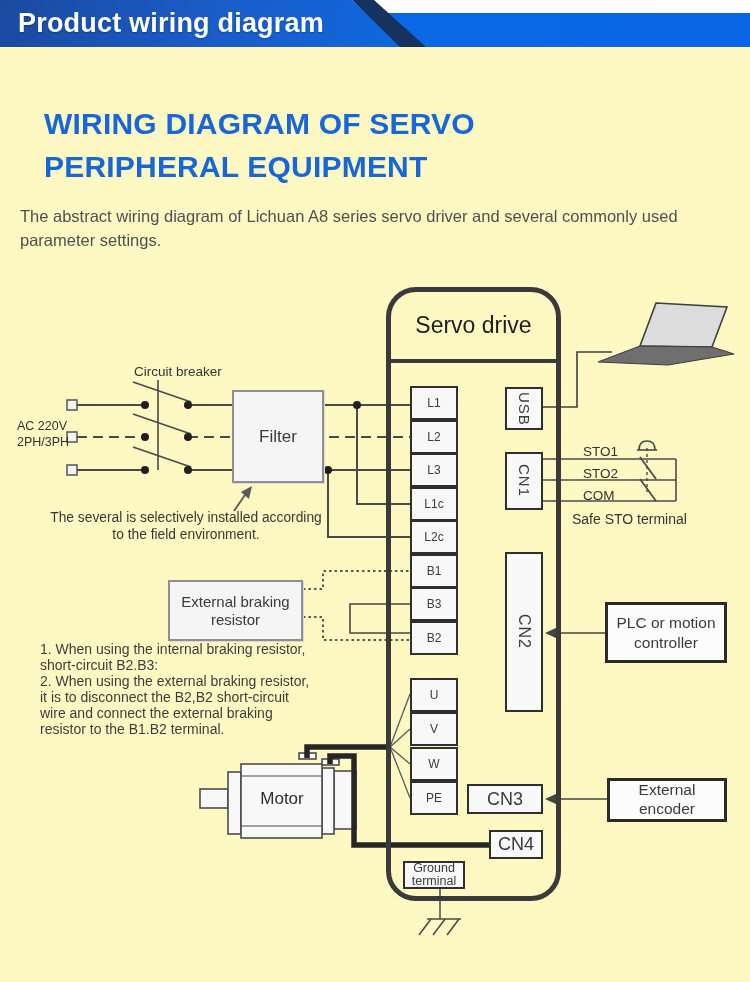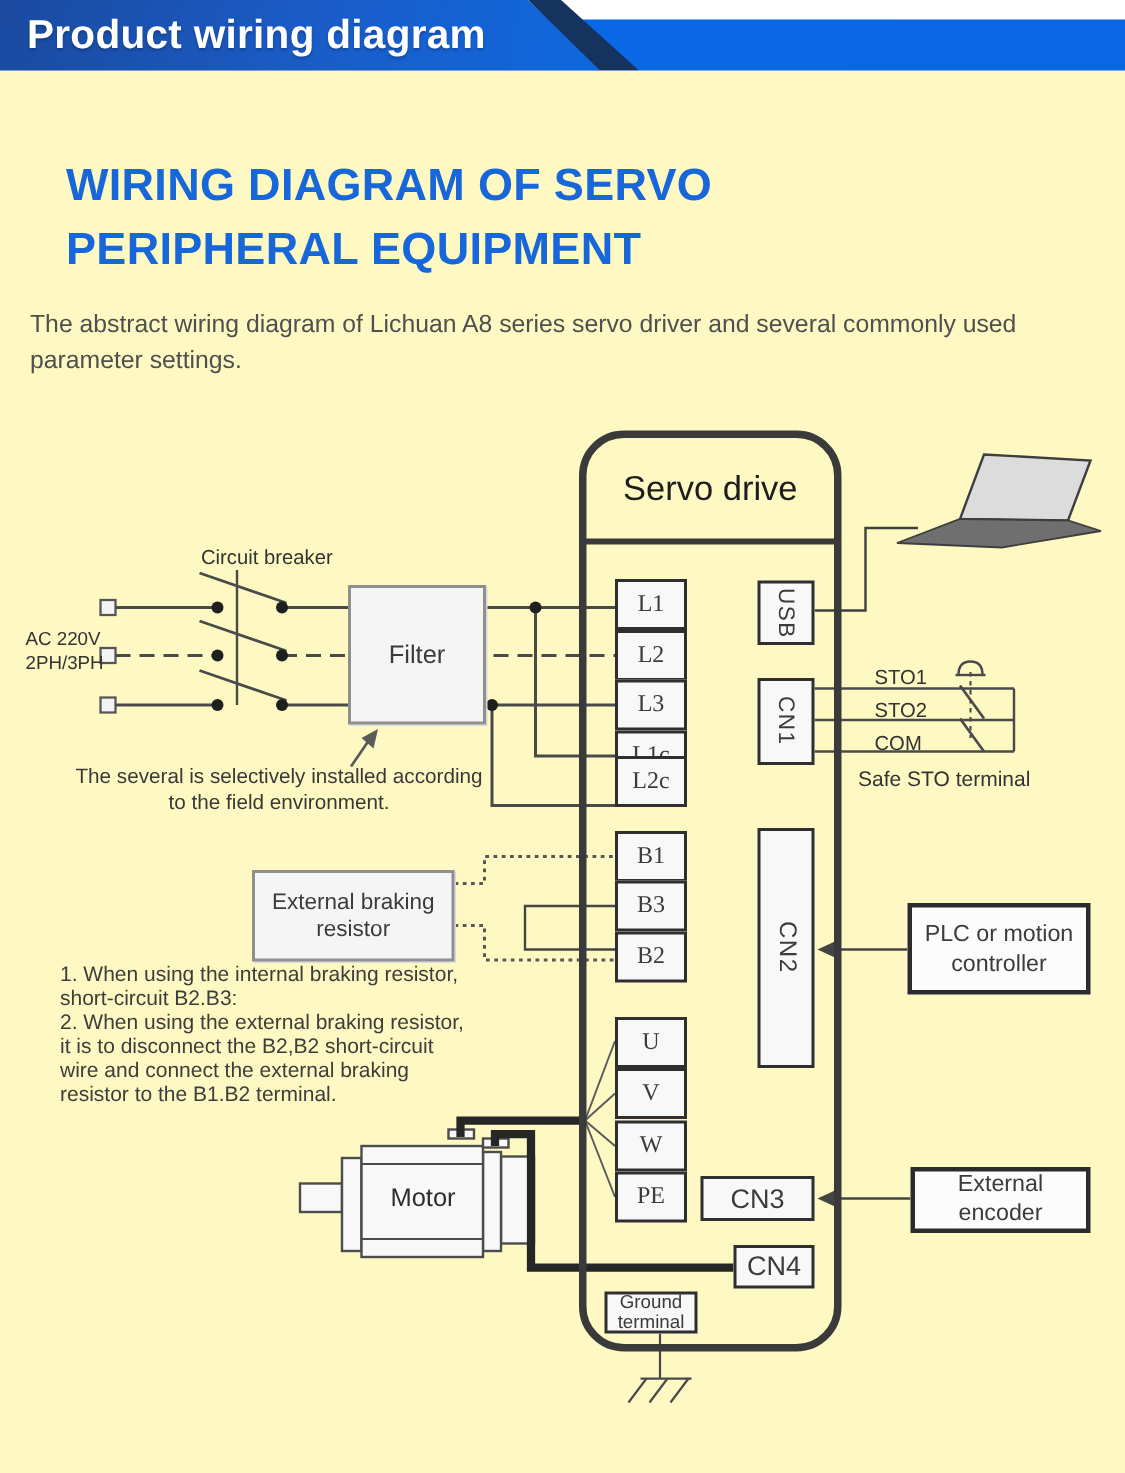--- a/index.html
+++ b/index.html
@@ -17,21 +17,21 @@
      display:flex;align-items:center;}
   #banner-title{color:#ffffff;font-size:27px;font-weight:bold;padding-left:18px;letter-spacing:.2px;
      text-shadow:0 1px 2px rgba(0,0,0,.25);white-space:nowrap;}
   
   #page-title{left:20px;top:103px;width:560px;font-size:30px;font-weight:bold;color:#1767db;
      line-height:1.42;white-space:pre-line;letter-spacing:.2px;margin-left:24px;}
   #page-desc{left:20px;top:205px;width:697px;font-size:16.5px;color:#4f4f4f;line-height:1.45;}
   
   .dbox{position:absolute;box-sizing:border-box;background:#f8f8f8;border:2px solid #2f2f2f;
      display:flex;align-items:center;justify-content:center;color:#3b3b3b;}
-  .term{width:48px;left:410px;height:34px;font-size:16px;font-family:Liberation Serif, serif;}
+  .term{width:48px;left:410px;height:34px;font-size:12px;}
   .vtext{writing-mode:vertical-rl;letter-spacing:1px;}
   .softbox{border:2px solid #8f8f8f;background:#f5f5f5;box-shadow:1px 1px 0 #d9d9d9;}
   .heavybox{border:3px solid #2b2b2b;background:#fcfcfc;}
   .lbl{position:absolute;color:#333333;white-space:pre-line;}
   #servo-box{left:386px;top:287px;width:175px;height:614px;box-sizing:border-box;
      border:5px solid #3a3a3a;border-radius:30px;background:transparent;}
   #servo-divider{left:389px;top:359px;width:169px;height:4px;background:#3a3a3a;}
   #servo-title{left:386px;top:312px;width:175px;text-align:center;font-size:23px;color:#1d1d1d;}
   svg{position:absolute;left:0;top:0;}
 </style>
@@ -168,21 +168,21 @@
   </svg>
 
   <div class="abs" id="servo-box"></div>
   <div class="abs" id="servo-divider"></div>
   <div class="abs" id="servo-title">Servo drive</div>
 
   <div class="dbox term" style="top:386px">L1</div>
   <div class="dbox term" style="top:420px">L2</div>
   <div class="dbox term" style="top:453px">L3</div>
   <div class="dbox term" style="top:487px">L1c</div>
-  <div class="dbox term" style="top:504px">L2c</div>
+  <div class="dbox term" style="top:520px">L2c</div>
   <div class="dbox term" style="top:554px">B1</div>
   <div class="dbox term" style="top:587px">B3</div>
   <div class="dbox term" style="top:621px">B2</div>
   <div class="dbox term" style="top:678px">U</div>
   <div class="dbox term" style="top:712px">V</div>
   <div class="dbox term" style="top:747px">W</div>
   <div class="dbox term" style="top:781px">PE</div>
 
   <div class="dbox vtext" style="left:505px;top:387px;width:38px;height:43px;font-size:15px">USB</div>
   <div class="dbox vtext" style="left:505px;top:452px;width:38px;height:58px;font-size:15px">CN1</div>

